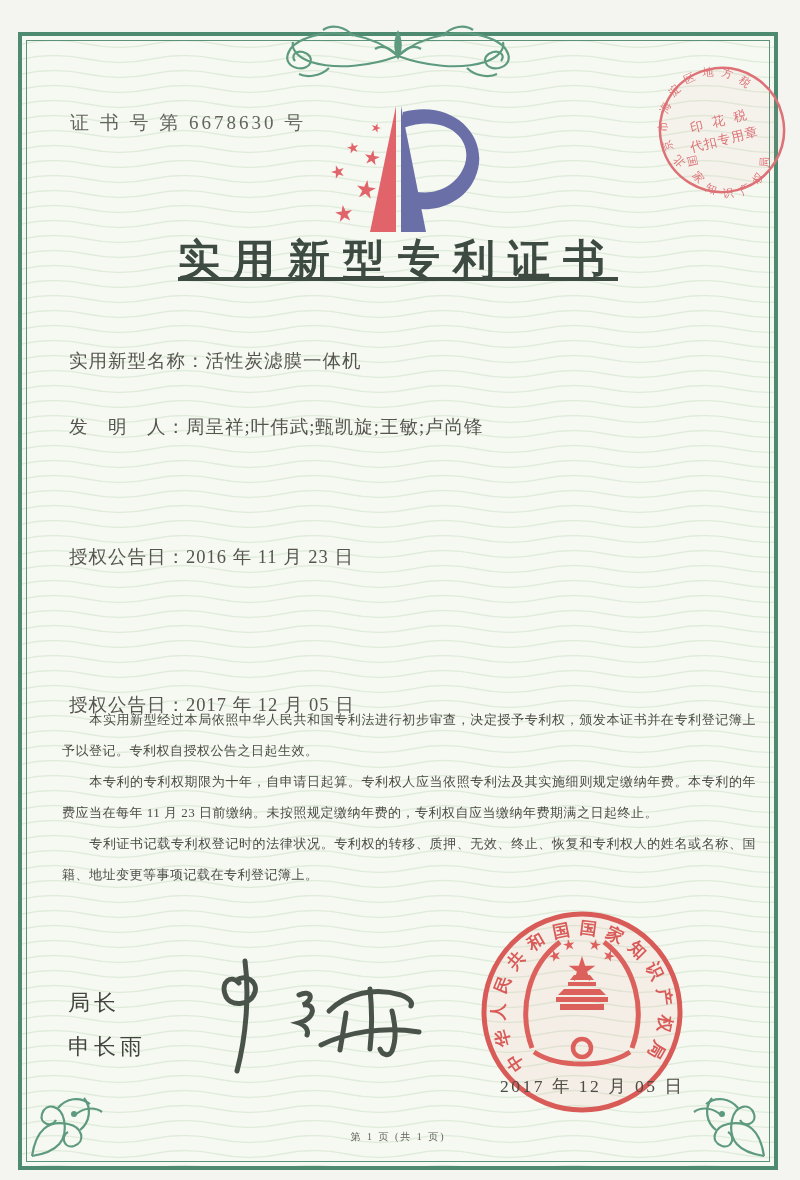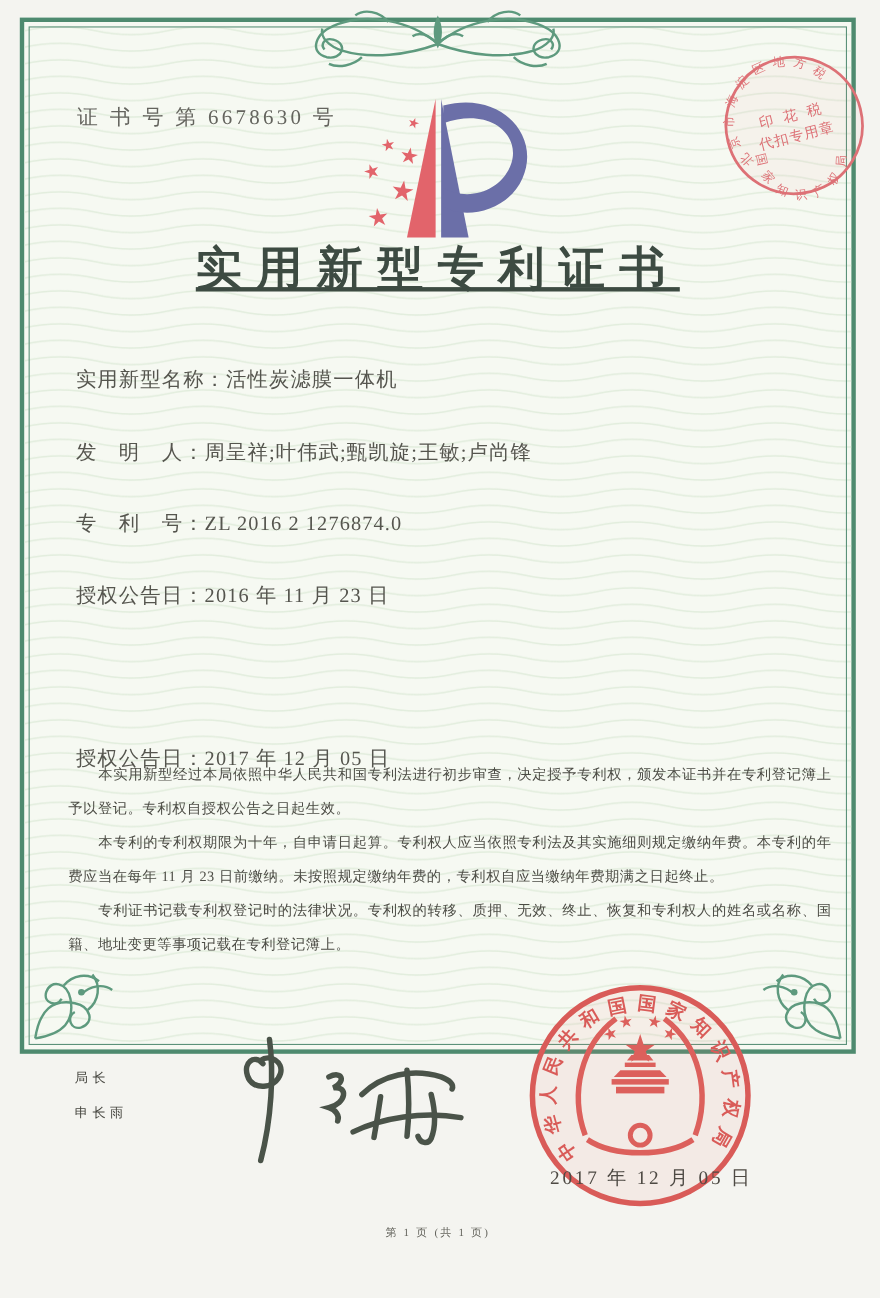--- a/index.html
+++ b/index.html
@@ -2,21 +2,21 @@
 <html><head>
 <meta charset="utf-8">
 <style>
   html,body{margin:0;padding:0;}
   body{
     width:800px;height:1180px;position:relative;overflow:hidden;
     background:#f4f4f0;
     font-family:"Liberation Serif","DejaVu Serif",serif;
   }
   .cert{
-    position:absolute;left:18px;top:16px;width:760px;height:942px;
+    position:absolute;left:18px;top:32px;width:760px;height:1138px;
     box-sizing:border-box;
     background:#f6f9f2;
     border:4px solid #4e8a6f;
   }
   .cert-inner-line{
     position:absolute;left:4px;top:4px;right:4px;bottom:4px;
     border:1.5px solid #5b9279;pointer-events:none;
   }
   .waves{position:absolute;left:0;top:0;width:100%;height:100%;opacity:.8;}
   .orn{position:absolute;pointer-events:none;}
@@ -37,21 +37,21 @@
     position:absolute;left:47px;font-size:18.5px;color:#55554e;letter-spacing:1px;
     white-space:nowrap;
   }
   .f0{top:312px;} .f1{top:378px;} .f2{top:443px;} .f3{top:508px;} .f4{top:572px;} .f5{top:636px;margin-top:20px;}
   .body-text{
     position:absolute;left:40px;top:668px;width:694px;
     font-size:13px;line-height:31px;color:#4c4c45;text-align:justify;
     letter-spacing:.5px;
   }
   .body-text p{margin:0;text-indent:2.1em;}
-  .signer{position:absolute;left:46px;top:952px;color:#45453f;font-size:12px;letter-spacing:4px;}
+  .signer{position:absolute;left:46px;top:952px;color:#45453f;font-size:22px;letter-spacing:4px;}
   .signer div{margin-bottom:14px;}
   .signature{position:absolute;left:165px;top:915px;width:240px;height:130px;}
   .main-seal{position:absolute;left:444px;top:860px;width:232px;height:232px;}
   .seal-date{
     position:absolute;left:478px;top:1038px;font-size:17.5px;color:#4e4a44;letter-spacing:2.5px;
     white-space:nowrap;
   }
   .page-footer{
     position:absolute;left:0;right:0;top:1094px;text-align:center;
     font-size:10px;color:#63635c;letter-spacing:2px;
@@ -139,21 +139,20 @@
       <use href="#star" transform="translate(34,72) scale(7) rotate(-18)"></use>
       <use href="#star" transform="translate(62,90) scale(10) rotate(8)"></use>
       <use href="#star" transform="translate(40,114) scale(9) rotate(-8)"></use>
     </g>
   </svg>
 
   <div class="title">实用新型专利证书</div>
 
   <div class="field f1"><span>发　明　人：</span><span>周呈祥;叶伟武;甄凯旋;王敏;卢尚锋</span></div>
   <div class="field f0"><span>实用新型名称：</span><span>活性炭滤膜一体机</span></div>
-  <div class="field f2"><span>专　利　号：</span><span>ZL 2016 2 1276874.0</span></div>
   <div class="field f3"><span>授权公告日：</span><span>2016 年 11 月 23 日</span></div>
   <div class="field f5"><span>授权公告日：</span><span>2017 年 12 月 05 日</span></div>
 
   <div class="body-text">
     <p>本实用新型经过本局依照中华人民共和国专利法进行初步审查，决定授予专利权，颁发本证书并在专利登记簿上予以登记。专利权自授权公告之日起生效。</p>
     <p>本专利的专利权期限为十年，自申请日起算。专利权人应当依照专利法及其实施细则规定缴纳年费。本专利的年费应当在每年 11 月 23 日前缴纳。未按照规定缴纳年费的，专利权自应当缴纳年费期满之日起终止。</p>
     <p>专利证书记载专利权登记时的法律状况。专利权的转移、质押、无效、终止、恢复和专利权人的姓名或名称、国籍、地址变更等事项记载在专利登记簿上。</p>
   </div>
 
   <div class="signer">

